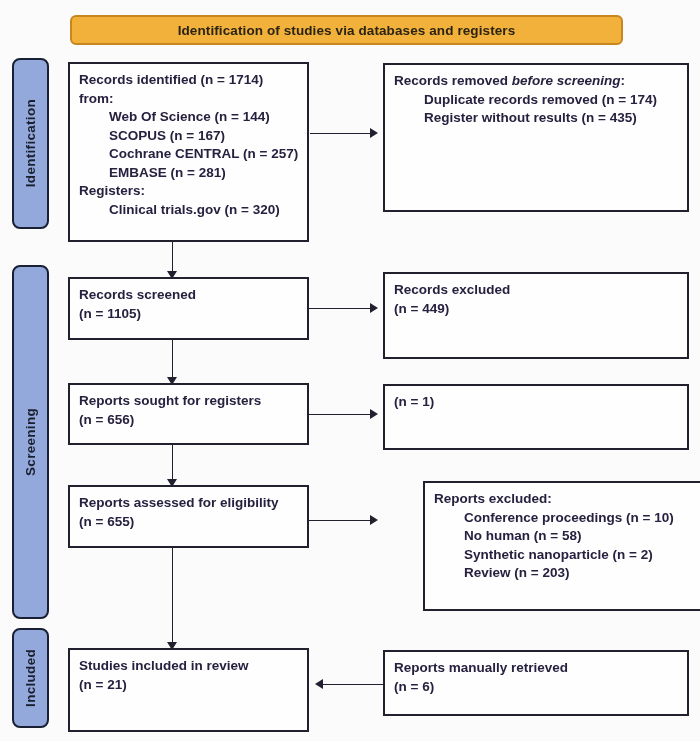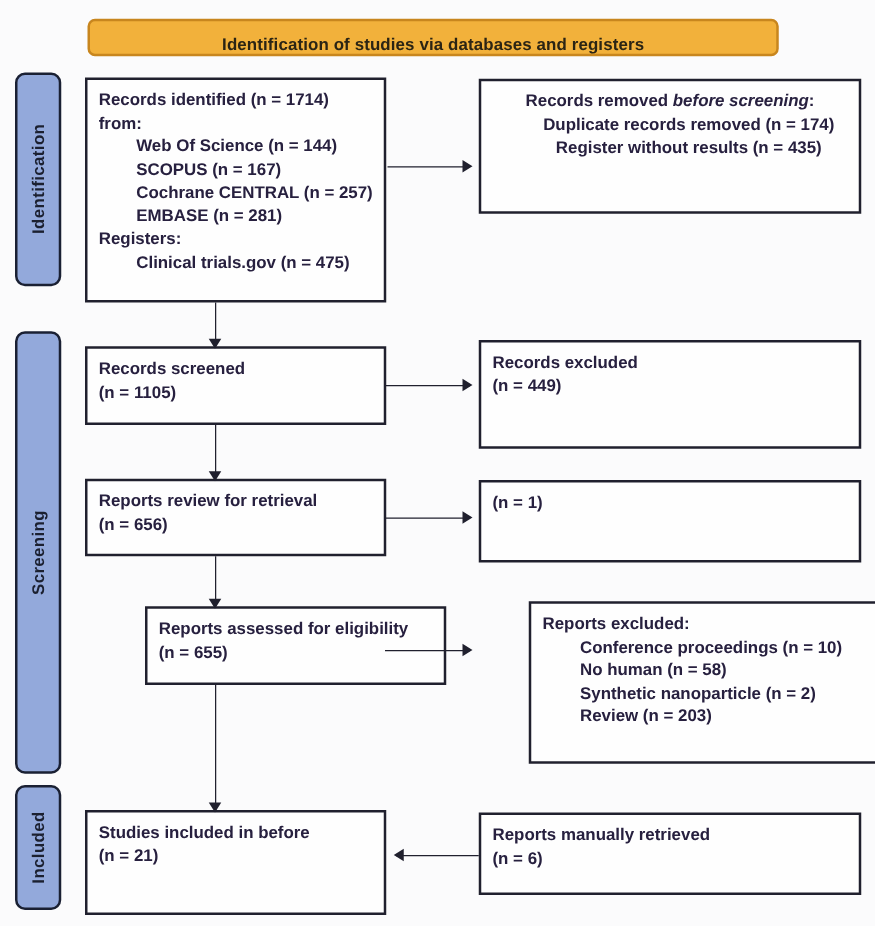--- a/index.html
+++ b/index.html
@@ -20,21 +20,21 @@
     position:relative;
     background:var(--page_bg);
     font-family:"Liberation Sans", sans-serif;
     overflow:hidden;
   }
   .banner{
     position:absolute; left:70px; top:15px; width:553px; height:30px;
     background:var(--banner_fill);
     border:2px solid var(--banner_border);
     border-radius:6px;
-    display:flex; align-items:flex-end; justify-content:center;
+    display:flex; align-items:center; justify-content:center;
     font-size:13.5px; font-weight:bold; color:var(--banner_text);
     letter-spacing:.1px;
   }
   .stage{
     position:absolute; left:12px; width:37px;
     background:var(--stage_fill);
     border:2px solid var(--stage_border);
     border-radius:8px;
     display:flex; align-items:center; justify-content:center;
   }
@@ -55,26 +55,26 @@
     color:var(--text);
     font-size:13.5px; font-weight:700;
     padding:7px 9px;
   }
   .box .line{line-height:18.5px; white-space:nowrap;}
   .box .line.indent{padding-left:30px;}
   .box .it{font-style:italic;}
   .col-left{left:68px; width:241px;}
   .col-right{left:383px; width:306px;}
   .box-identified{top:62px; height:180px;}
-  .box-removed{top:63px; height:108px;text-align:center;}
+  .box-removed{top:63px; height:149px;}
   .box-screened{top:277px; height:63px;}
   .box-excluded{top:272px; height:87px;}
   .box-sought{top:383px; height:62px;}
   .box-notretrieved{top:384px; height:66px;}
-  .box-assessed{top:485px; height:63px;margin-left:48px;}
+  .box-assessed{top:485px; height:63px;}
   .box-reportsexcluded{top:481px; height:130px;margin-left:40px;}
   .box-included{top:648px; height:84px;}
   .box-manual{top:650px; height:66px;}
   .arrow-v{
     position:absolute; width:0;
     border-left:1.5px solid var(--arrow);
   }
   .arrow-v::after{
     content:""; position:absolute; bottom:-2px; left:-5.7px;
     border:5px solid transparent; border-bottom:none;
@@ -122,59 +122,59 @@
 </div>
 
 <div class="box col-left box-identified">
     <div class="line"><span>Records identified (n = 1714)</span></div>
     <div class="line"><span>from:</span></div>
     <div class="line indent"><span>Web Of Science (n = 144)</span></div>
     <div class="line indent"><span>SCOPUS (n = 167)</span></div>
     <div class="line indent"><span>Cochrane CENTRAL (n = 257)</span></div>
     <div class="line indent"><span>EMBASE (n = 281)</span></div>
     <div class="line"><span>Registers:</span></div>
-    <div class="line indent"><span>Clinical trials.gov (n = 475)</span></div>
+    <div class="line indent"><span>Clinical trials.gov (n = 320)</span></div>
   </div>
 <div class="box col-right box-removed">
     <div class="line"><span>Records removed </span><span class="it">before screening</span><span>:</span></div>
     <div class="line indent"><span>Duplicate records removed (n = 174)</span></div>
     <div class="line indent"><span>Register without results (n = 435)</span></div>
   </div>
 
 <div class="box col-left box-screened">
     <div class="line"><span>Records screened</span></div>
     <div class="line"><span>(n = 1105)</span></div>
   </div>
 <div class="box col-right box-excluded">
     <div class="line"><span>Records excluded</span></div>
     <div class="line"><span>(n = 449)</span></div>
   </div>
 
 <div class="box col-left box-sought">
-    <div class="line"><span>Reports review for retrieval</span></div>
+    <div class="line"><span>Reports sought for registers</span></div>
     <div class="line"><span>(n = 656)</span></div>
   </div>
 <div class="box col-right box-notretrieved">
     <div class="line"><span>(n = 1)</span></div>
   </div>
 
 <div class="box col-left box-assessed">
     <div class="line"><span>Reports assessed for eligibility</span></div>
     <div class="line"><span>(n = 655)</span></div>
   </div>
 <div class="box col-right box-reportsexcluded">
     <div class="line"><span>Reports excluded:</span></div>
     <div class="line indent"><span>Conference proceedings (n = 10)</span></div>
     <div class="line indent"><span>No human (n = 58)</span></div>
     <div class="line indent"><span>Synthetic nanoparticle (n = 2)</span></div>
     <div class="line indent"><span>Review (n = 203)</span></div>
   </div>
 
 <div class="box col-left box-included">
-    <div class="line"><span>Studies included in before</span></div>
+    <div class="line"><span>Studies included in review</span></div>
     <div class="line"><span>(n = 21)</span></div>
   </div>
 <div class="box col-right box-manual">
     <div class="line"><span>Reports manually retrieved</span></div>
     <div class="line"><span>(n = 6)</span></div>
   </div>
 
 <div class="arrow-v av1"></div>
 <div class="arrow-v av2"></div>
 <div class="arrow-v av3"></div>

